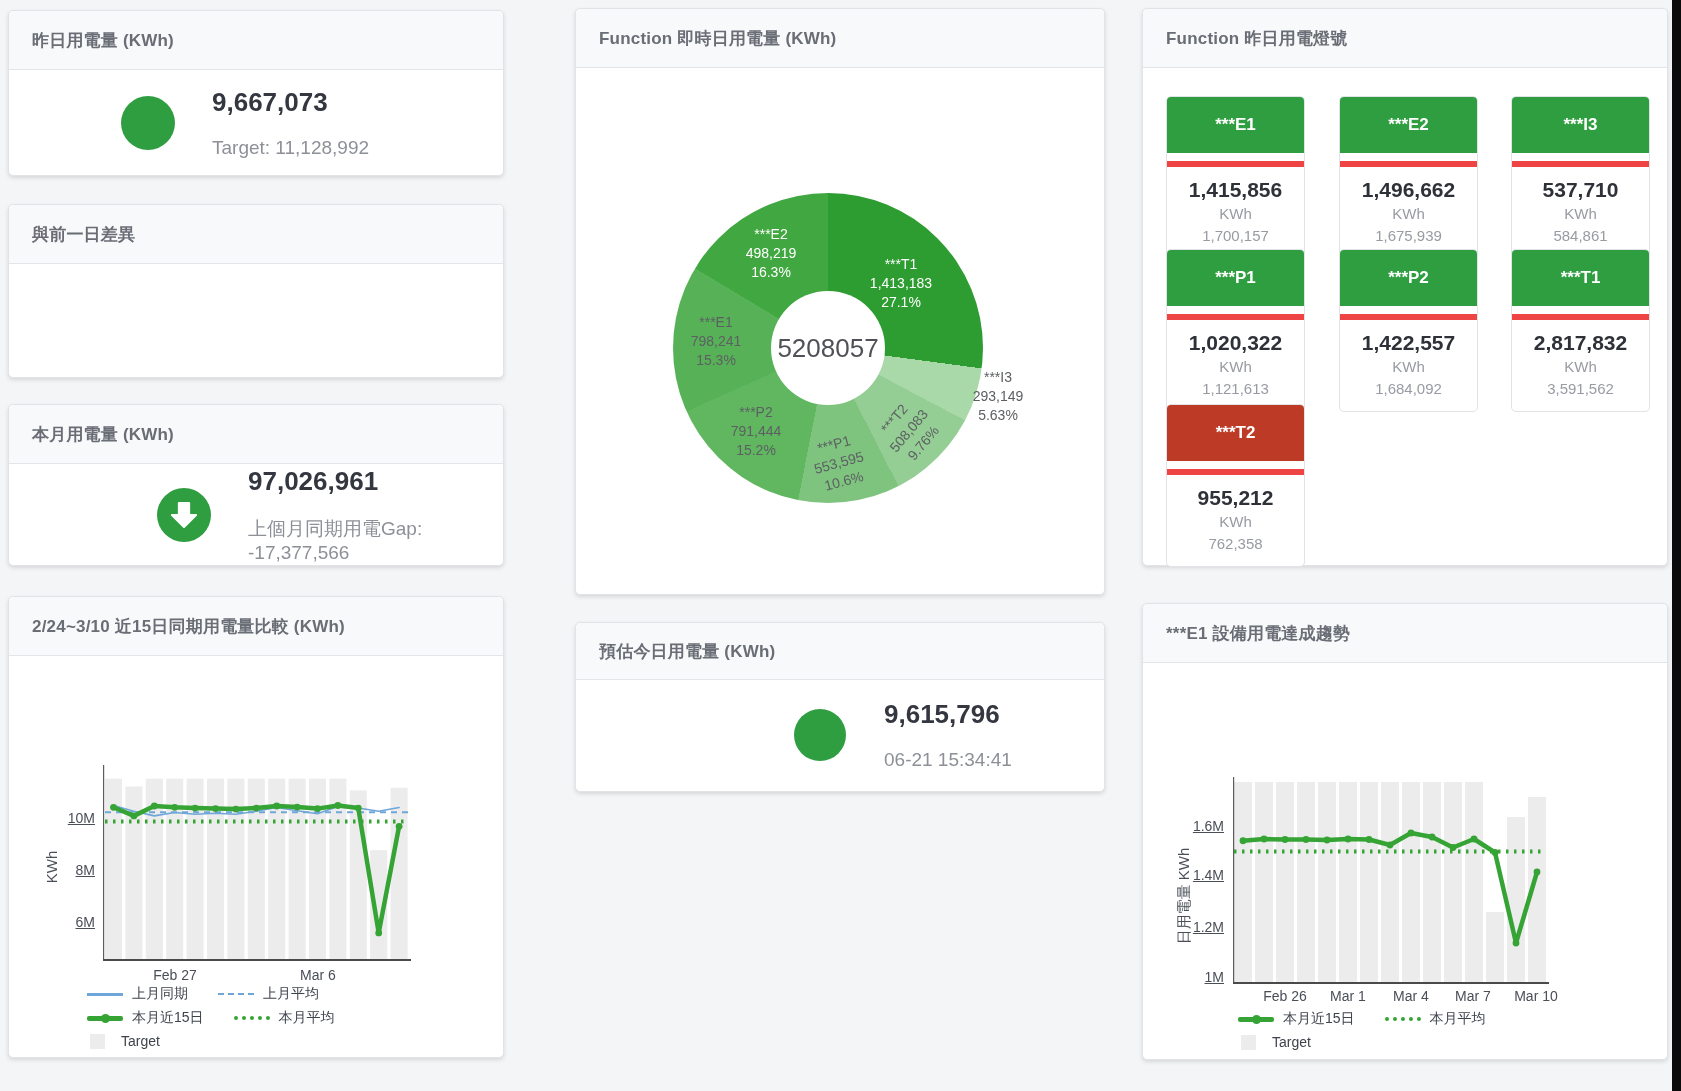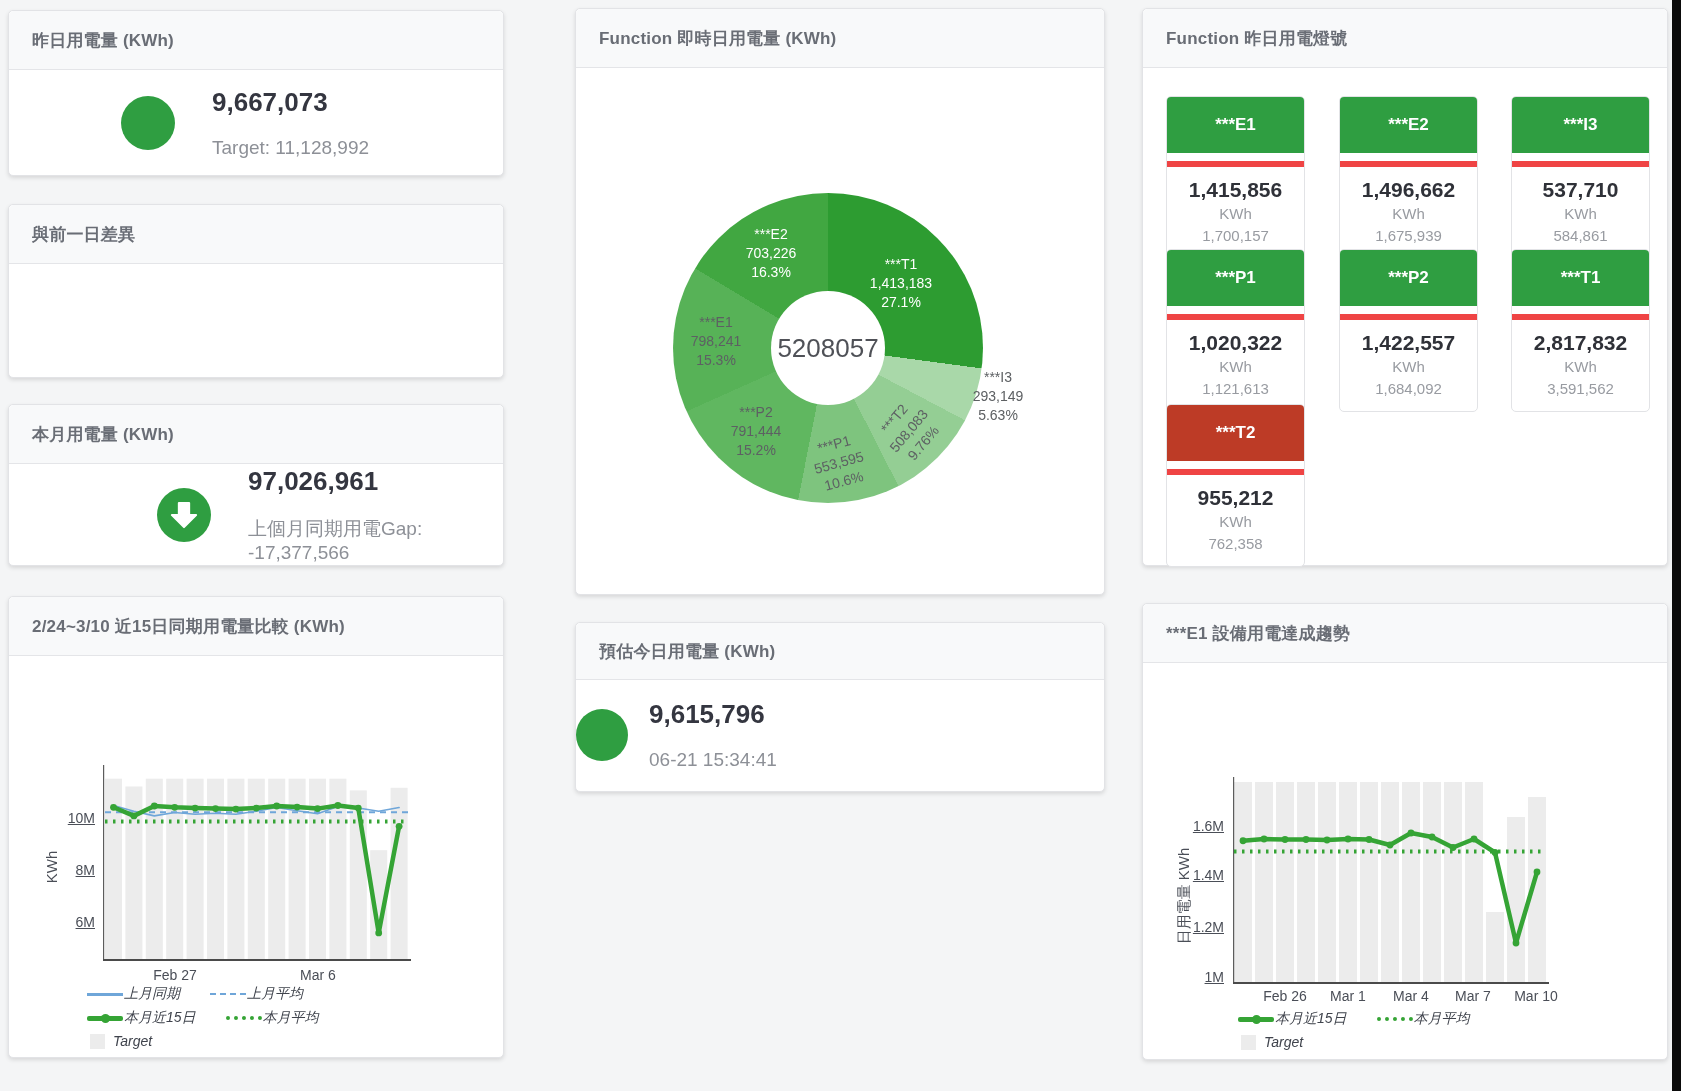--- a/index.html
+++ b/index.html
@@ -46,21 +46,21 @@
   .tile-value{font-size:21px;font-weight:bold;color:#2f3138;line-height:27px;}
   .tile-unit,.tile-target{font-size:15px;color:#989ba1;line-height:22px;}
 
   
   .chart-svg{position:absolute;}
   .ytick{position:absolute;width:48px;text-align:right;font-size:14px;color:#4a4e57;text-decoration:underline;}
   .xtick{position:absolute;transform:translateX(-50%);font-size:14px;color:#4a4e57;white-space:nowrap;}
   .ylab{position:absolute;transform:translate(-50%,-50%) rotate(-90deg);font-size:15px;color:#4a4e57;white-space:nowrap;}
   .legend{position:absolute;display:flex;flex-direction:column;gap:6px;font-size:14px;color:#3f434c;}
   .lrow{display:flex;gap:30px;align-items:center;}
-  .litem{display:flex;gap:1px;align-items:center;font-style:italic;}
+  .litem{display:flex;gap:9px;align-items:center;}
   .ls-line{width:36px;height:0;border-top:3px solid var(--blue);}
   .ls-dash{width:36px;height:0;border-top:2px dashed var(--blue);}
   .ls-thick{width:36px;height:5px;background:var(--green-line);border-radius:2px;position:relative;}
   .ls-thick::after{content:"";position:absolute;left:50%;top:50%;width:9px;height:9px;margin:-4.5px 0 0 -4.5px;
         background:inherit;border-radius:50%;}
   .ls-dot{width:36px;height:0;border-top:4px dotted var(--green-line);}
   .ls-box{width:15px;height:15px;background:var(--bar);margin:0 7px 0 3px;}
 
   .edge-strip{position:absolute;top:0;right:0;width:9px;height:1091px;background:#0b0b0b;}
 </style>
@@ -192,21 +192,21 @@
       <span class="donut-center">5208057</span>
     </div>
   </div>
   <div class="slice-label light" style="left:325px;top:274px">
     <span>***T1</span>
       <span>1,413,183</span>
       <span>27.1%</span>
   </div>
   <div class="slice-label light" style="left:195px;top:244px">
     <span>***E2</span>
-      <span>703,226</span>
+      <span>498,219</span>
       <span>16.3%</span>
   </div>
   <div class="slice-label" style="left:140px;top:332px">
     <span>***E1</span>
       <span>798,241</span>
       <span>15.3%</span>
   </div>
   <div class="slice-label" style="left:180px;top:422px">
     <span>***P2</span>
       <span>791,444</span>
@@ -226,21 +226,21 @@
     <span>***I3</span>
       <span>293,149</span>
       <span>5.63%</span>
   </div>
 </div>
 
 <div class="card" style="left:575px;top:622px;width:528px;height:168px">
   <div class="card-header" style="height:56px">
     <span class="card-title">預估今日用電量 (KWh)</span>
   </div>
-  <div class="stat-row" style="gap:21px">
+  <div class="stat-row" style="padding-left:218px;gap:38px">
     <span class="dot bg-green" style="width:52px;height:52px"></span>
     <span>
       <span class="stat-value">9,615,796</span>
       <span class="stat-sub">06-21 15:34:41</span>
     </span>
   </div>
 </div>
 
 <div class="card" style="left:1142px;top:8px;width:524px;height:556px">
   <div class="card-header">

